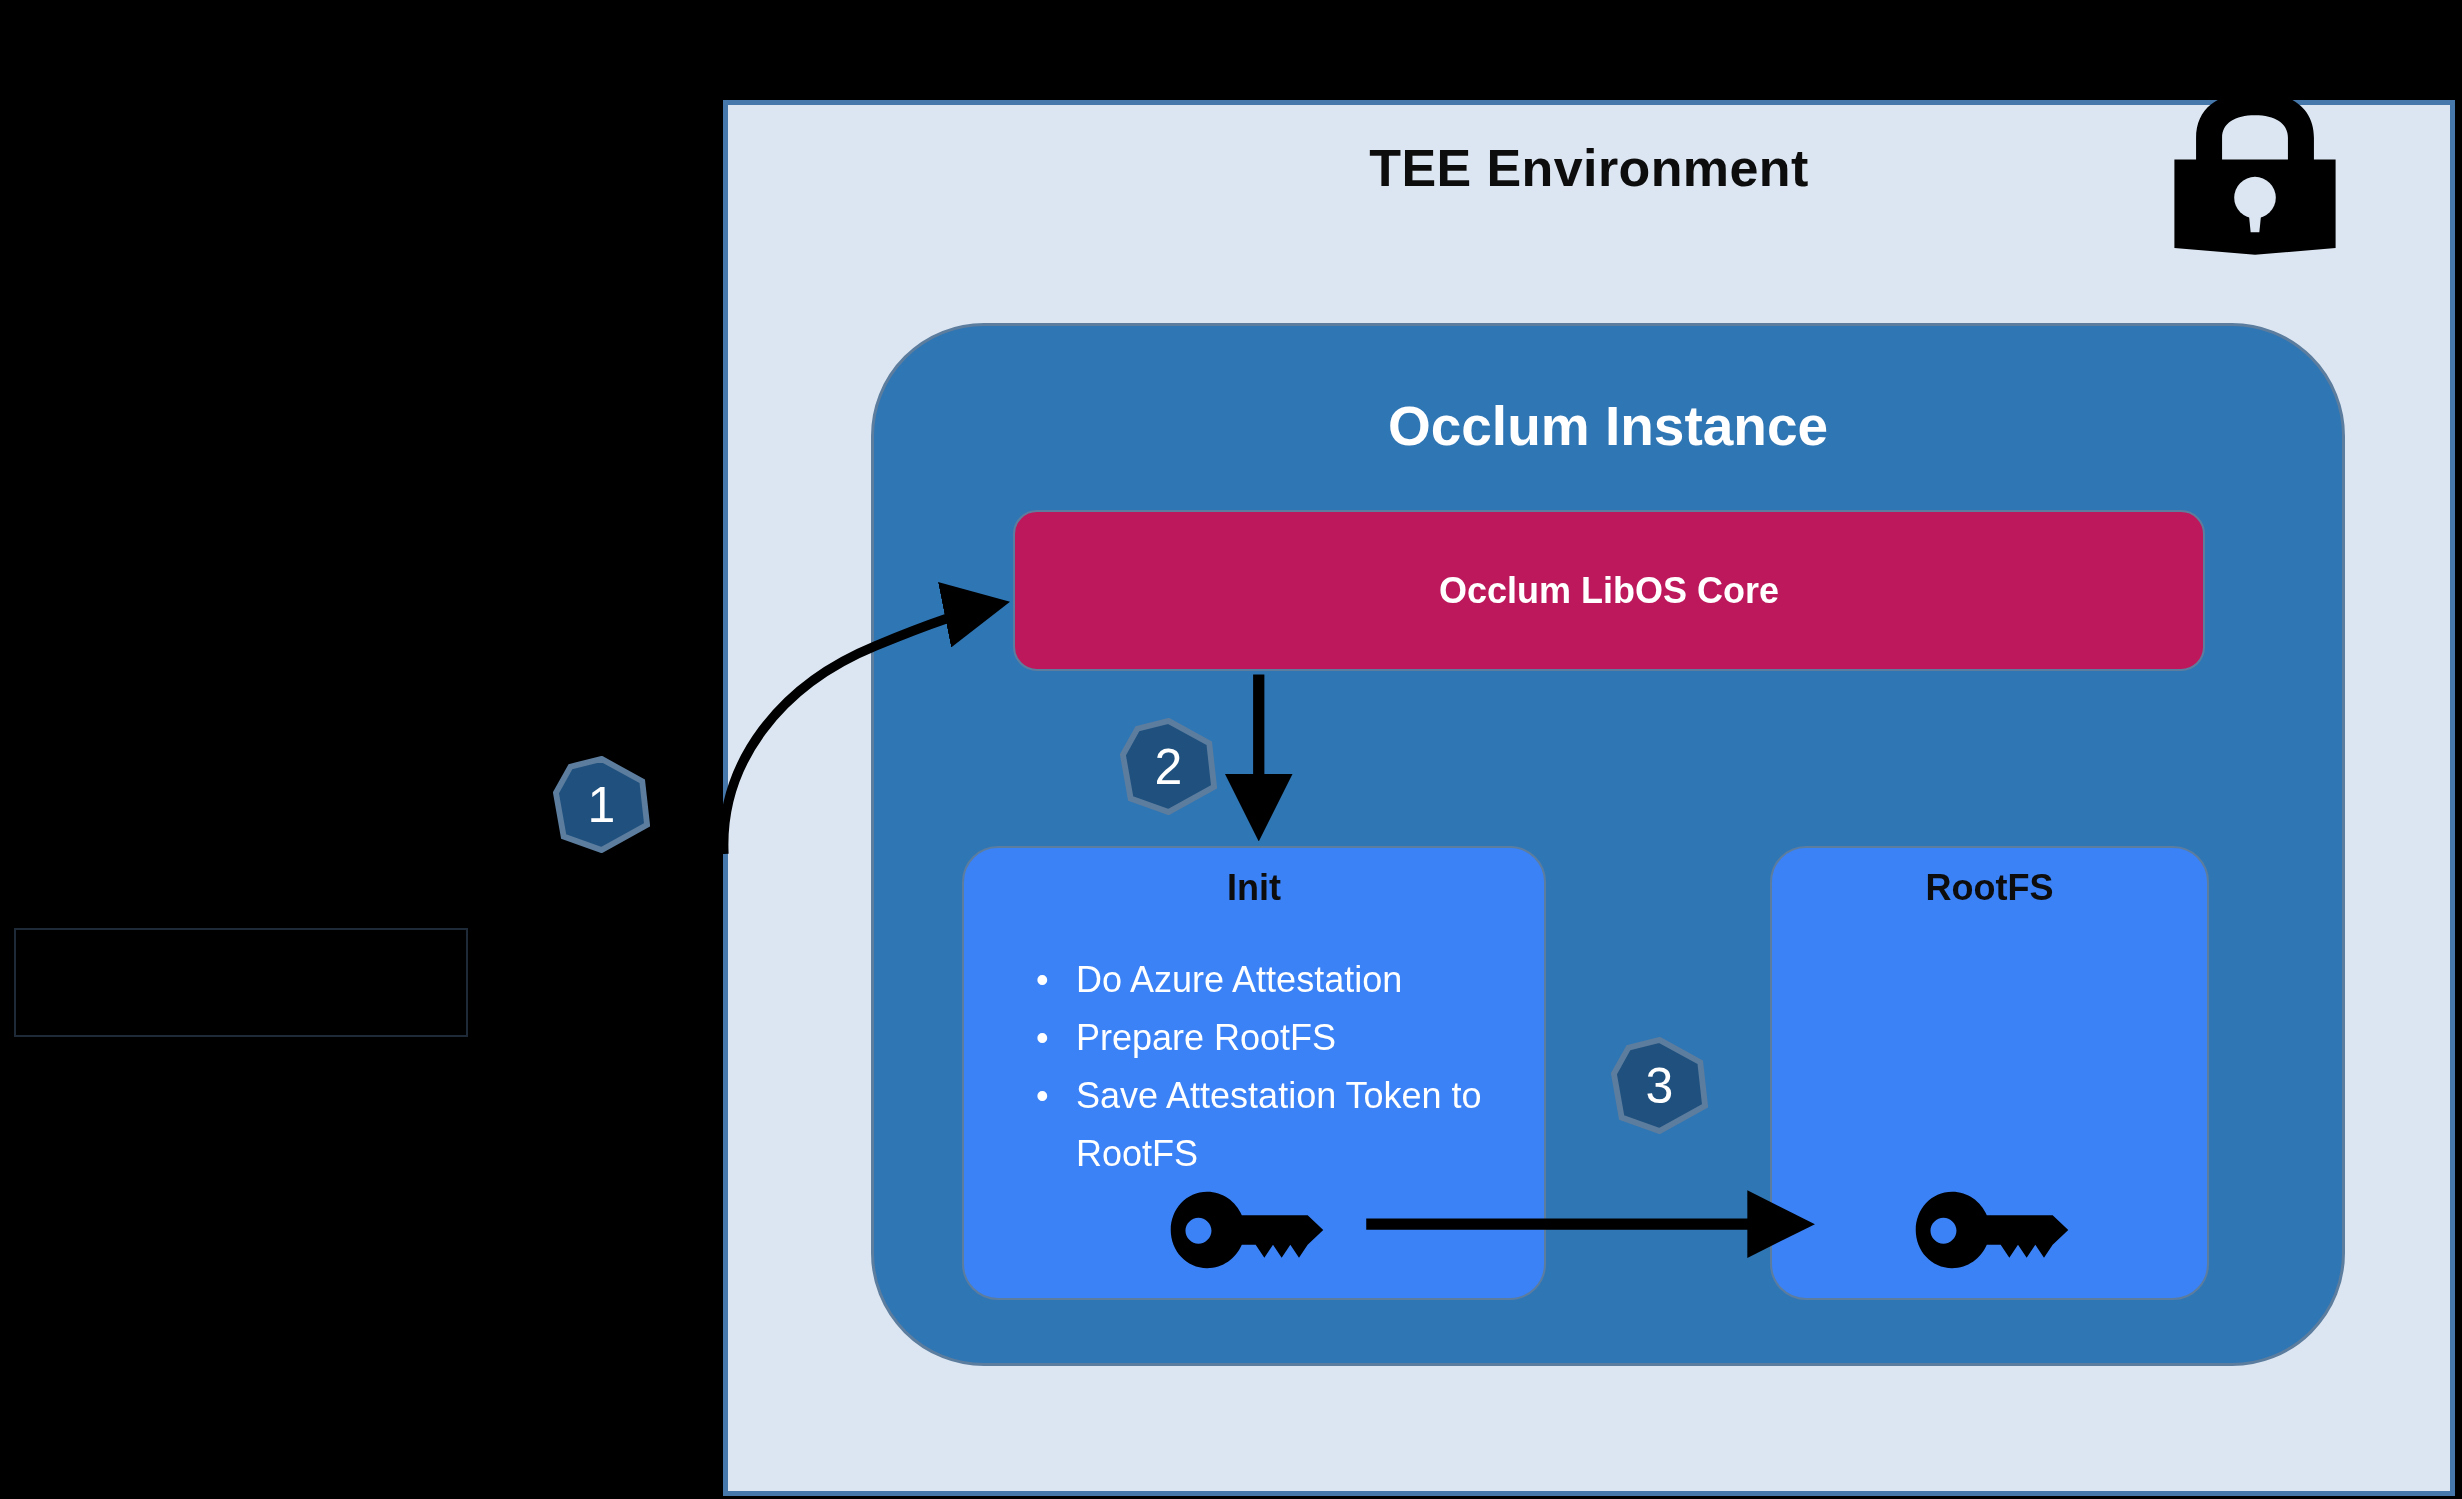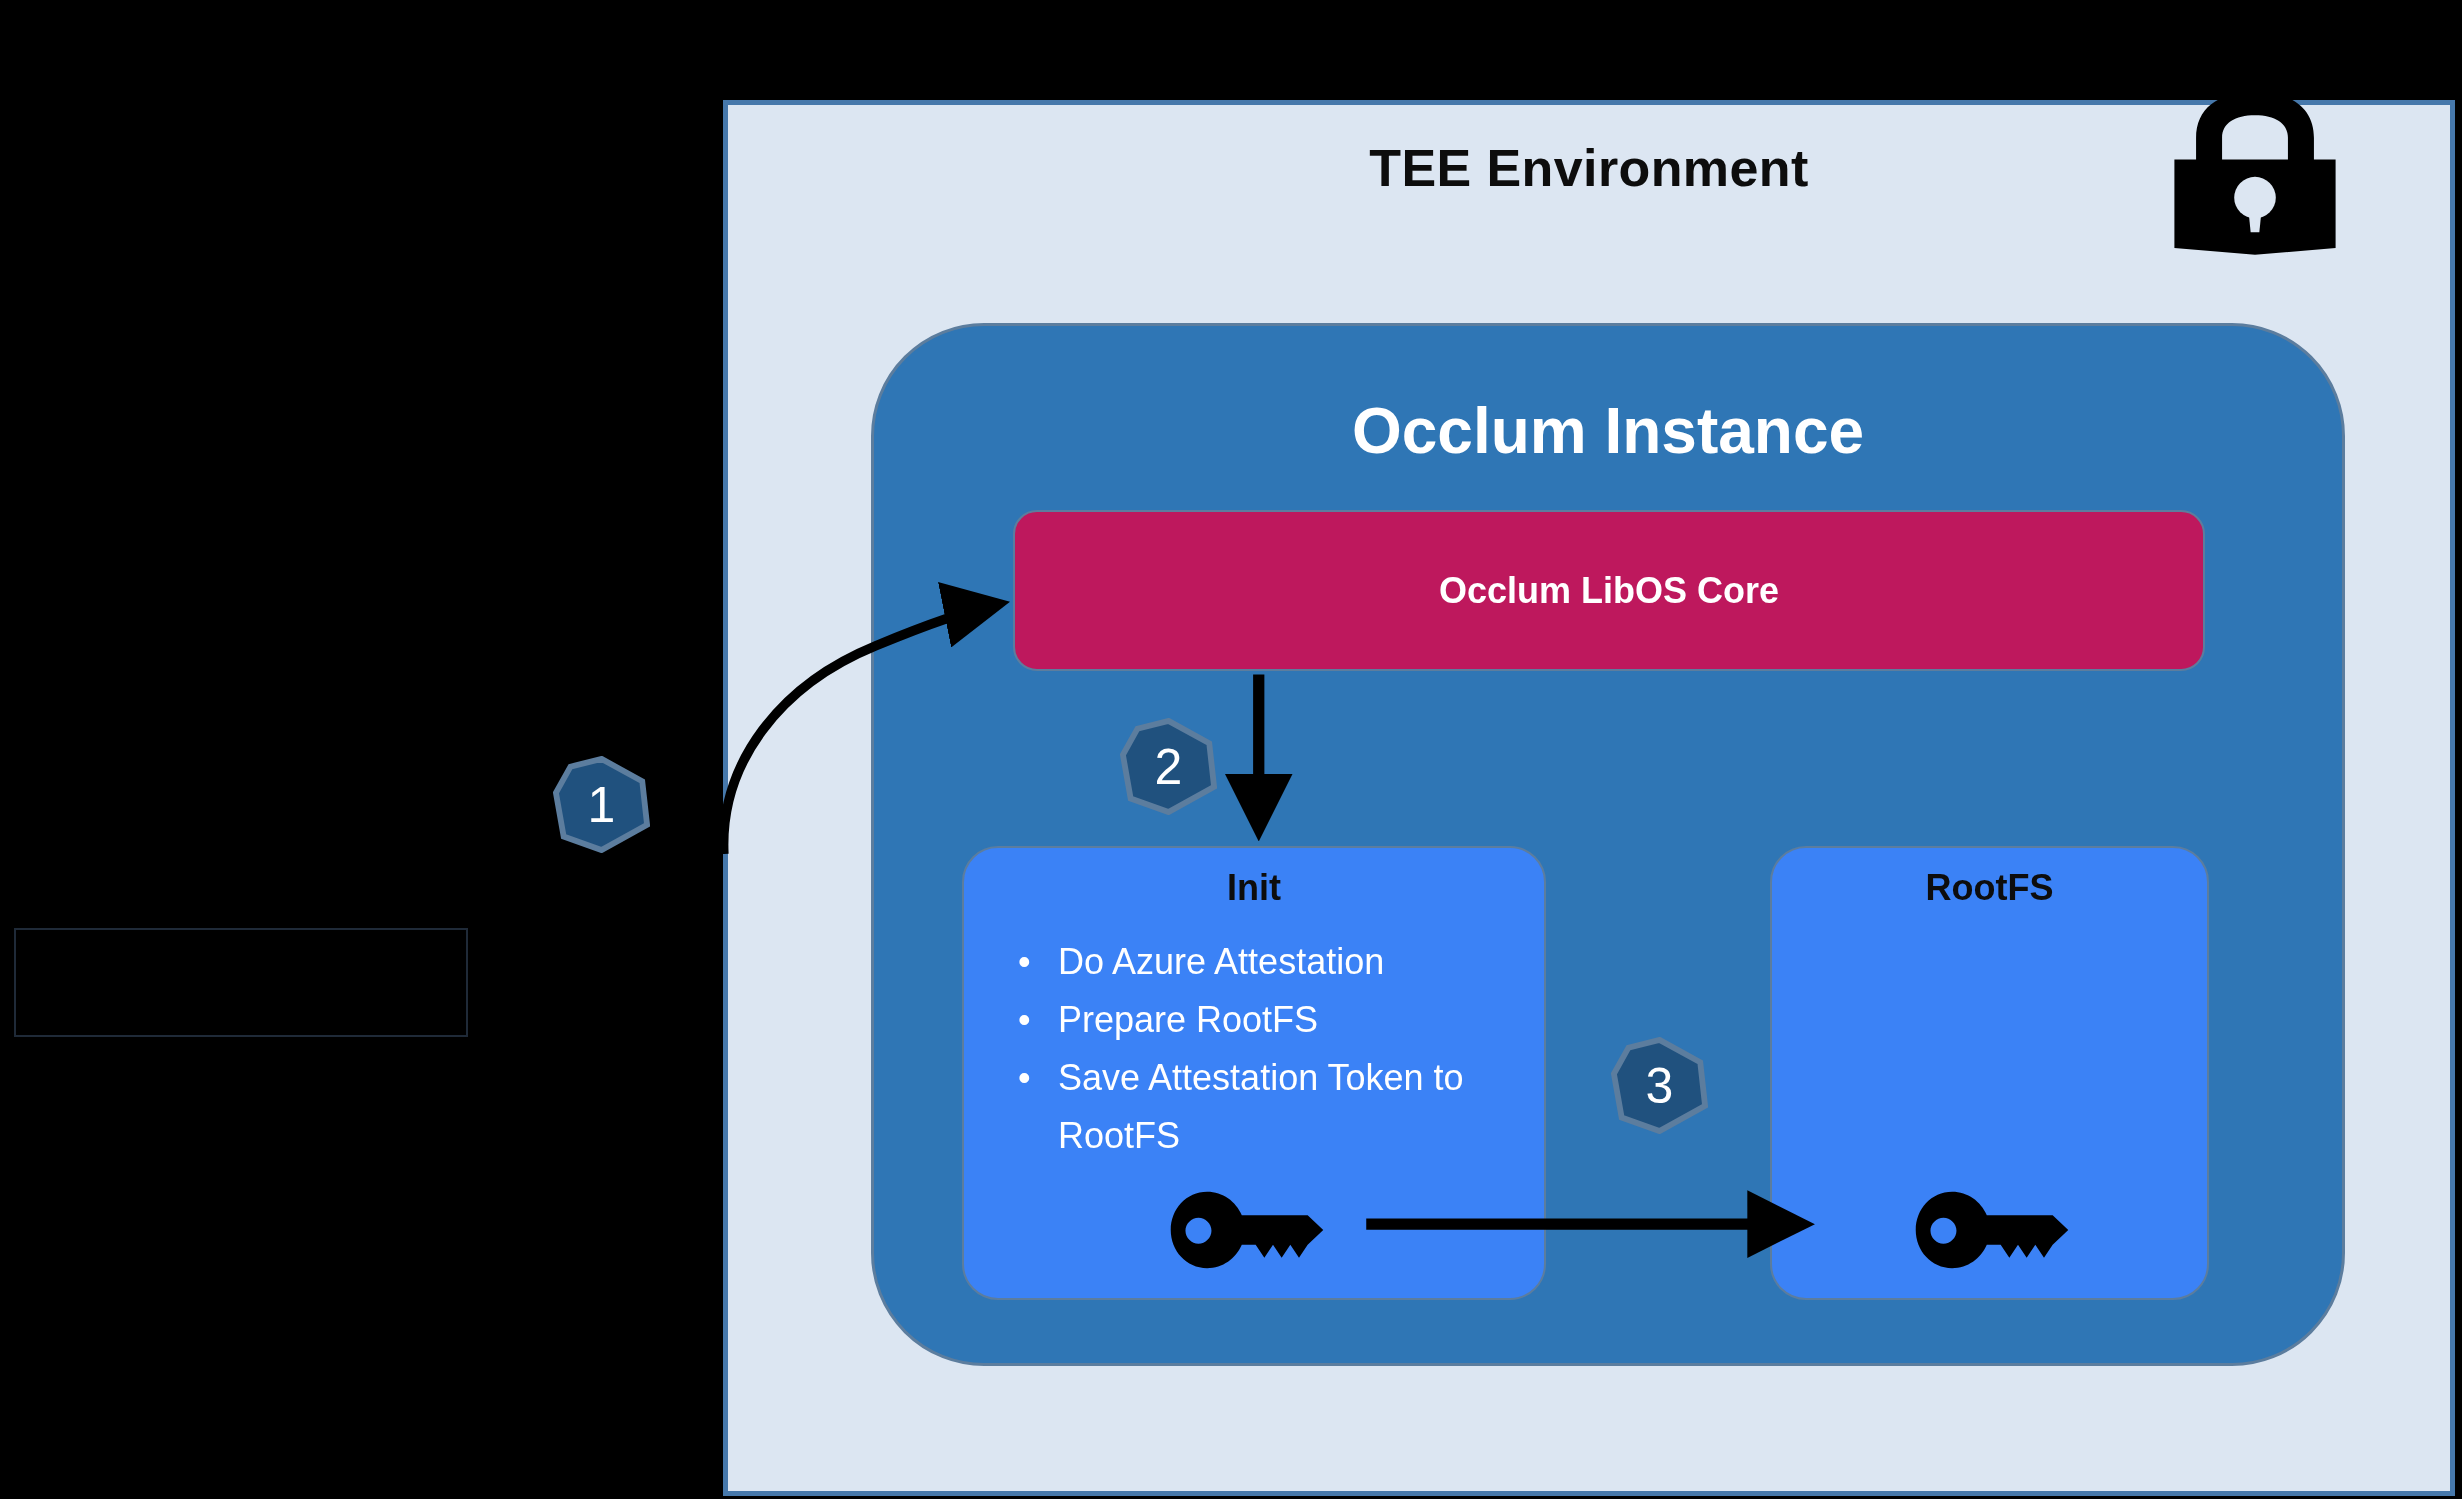--- a/index.html
+++ b/index.html
@@ -77,21 +77,21 @@
     border: 3.5px solid #5c7d9e;
     border-radius: 113px;
     box-sizing: border-box;
   }
   .occlum-title {
     position: absolute;
     left: 0;
     top: 68px;
     width: 100%;
     text-align: center;
-    font-size: 64px;
+    font-size: 55px;
     font-weight: bold;
     color: #ffffff;
   }
 
   
   .libos-bar {
     position: absolute;
     left: 1013px;
     top: 510px;
     width: 1192px;
@@ -138,21 +138,21 @@
     text-align: center;
     font-size: 36px;
     font-weight: bold;
     color: #0d0d0d;
   }
   .bullets {
     position: absolute;
     left: 40px;
     top: 85px;
     right: 12px;
-    margin: 0;
+    margin: 18px;
     padding: 0;
     list-style: none;
   }
   .bullets li {
     position: relative;
     padding-left: 54px;
     font-size: 36px;
     line-height: 58px;
     color: #ffffff;
   }

